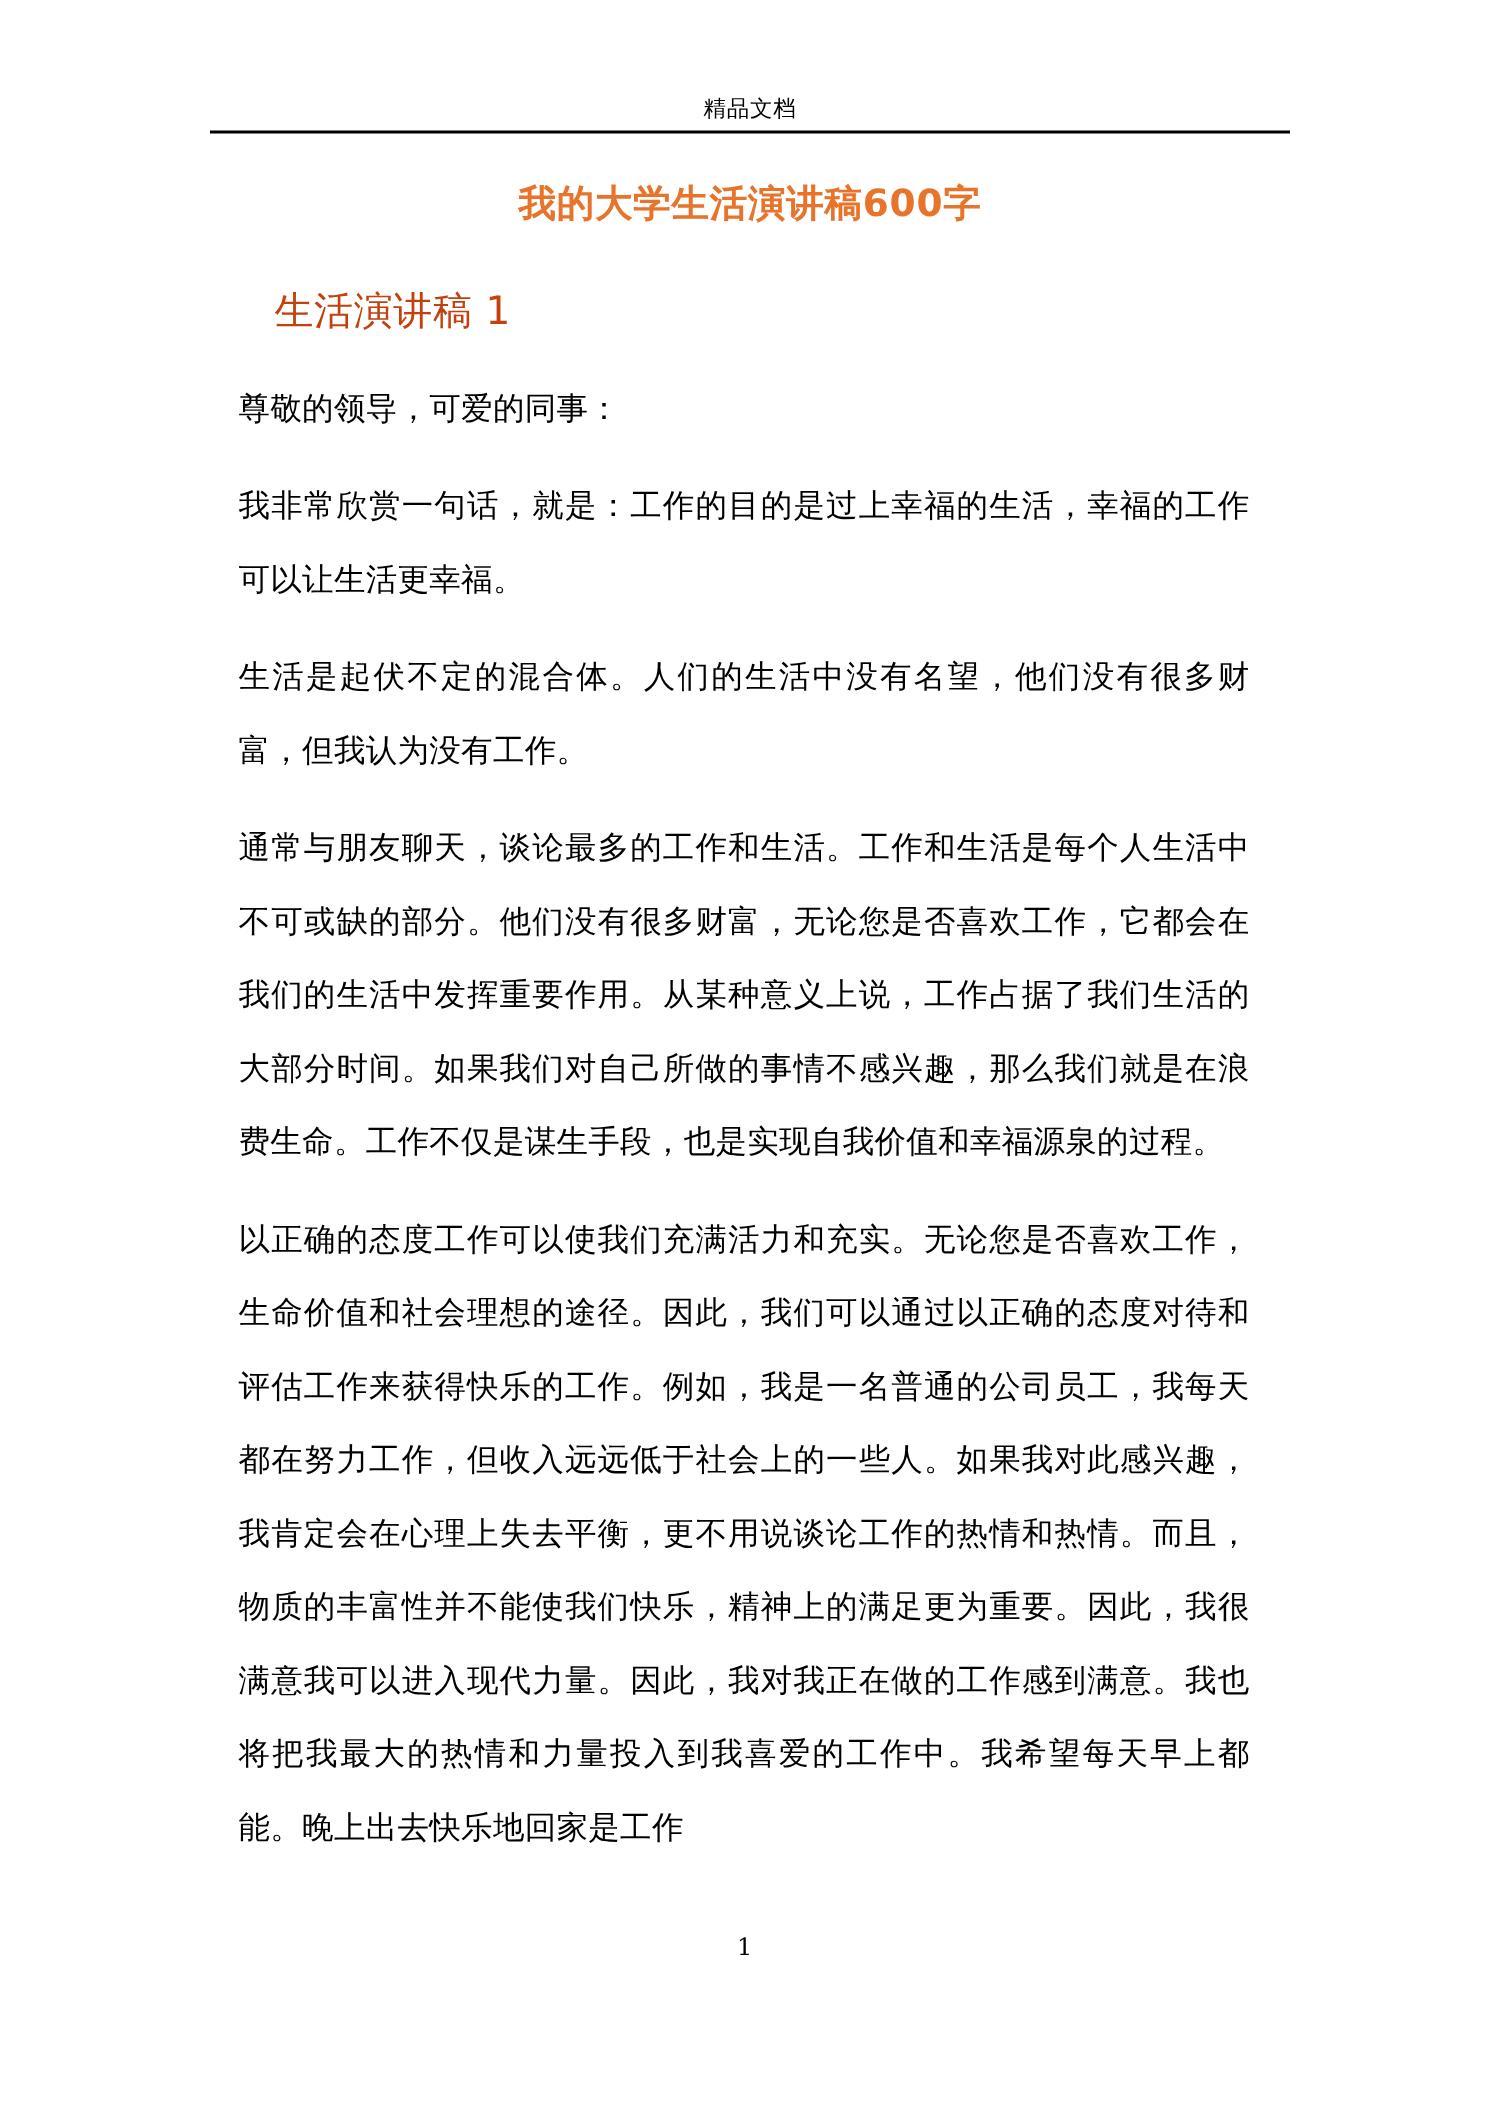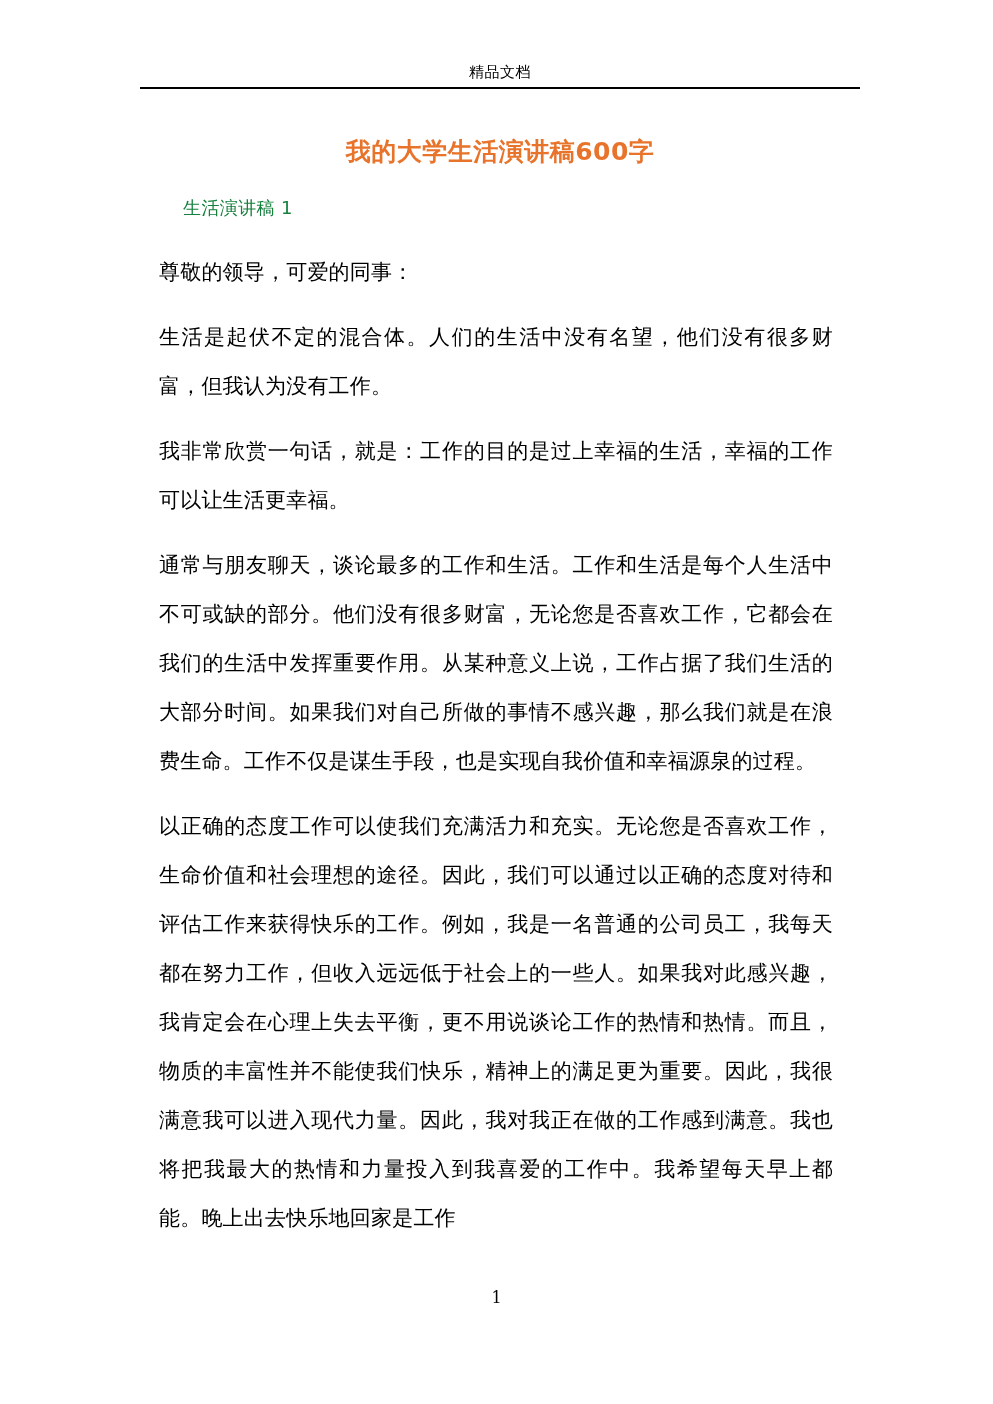--- a/index.html
+++ b/index.html
@@ -34,41 +34,41 @@
   .header-rule {
     margin-top: 5px;
     border: 0;
     border-top: 2px solid #000000;
     width: 100%;
   }
   
   .doc-title {
     position: absolute;
     left: 140px;
-    top: 132px;
+    top: 116px;
     width: 720px;
     text-align: center;
     font-size: 25px;
     font-weight: bold;
     line-height: 40px;
     color: #E8742B;
     letter-spacing: 0.5px;
     white-space: nowrap;
   }
   
   .body-zone {
     position: absolute;
     left: 143px;
     top: 184px;
     width: 706px;
   }
   .subtitle {
-    font-size: 18px;
+    font-size: 26px;
     line-height: 48px;
-    color: #15803d;
+    color: #c2410c;
     text-indent: 40px;
     letter-spacing: 0.4px;
   }
   .para {
     font-size: 21px;
     line-height: 49px;
     color: #000000;
     text-align: justify;
     text-justify: inter-ideograph;
     letter-spacing: 0.2px;
@@ -101,23 +101,23 @@
   </div>
 
   <div class="doc-title">我的大学生活演讲稿600字</div>
 
   <div class="body-zone">
 
     <div class="subtitle">生活演讲稿 1</div>
 
     <p class="para salutation">尊敬的领导，可爱的同事：</p>
 
+    <p class="para">我非常欣赏一句话，就是：工作的目的是过上幸福的生活，幸福的工作可以让生活更幸福。</p>
+
     <p class="para">生活是起伏不定的混合体。人们的生活中没有名望，他们没有很多财富，但我认为没有工作。</p>
-
-    <p class="para">我非常欣赏一句话，就是：工作的目的是过上幸福的生活，幸福的工作可以让生活更幸福。</p>
 
     <p class="para">通常与朋友聊天，谈论最多的工作和生活。工作和生活是每个人生活中不可或缺的部分。他们没有很多财富，无论您是否喜欢工作，它都会在我们的生活中发挥重要作用。从某种意义上说，工作占据了我们生活的大部分时间。如果我们对自己所做的事情不感兴趣，那么我们就是在浪费生命。工作不仅是谋生手段，也是实现自我价值和幸福源泉的过程。</p>
 
     <p class="para">以正确的态度工作可以使我们充满活力和充实。无论您是否喜欢工作，生命价值和社会理想的途径。因此，我们可以通过以正确的态度对待和评估工作来获得快乐的工作。例如，我是一名普通的公司员工，我每天都在努力工作，但收入远远低于社会上的一些人。如果我对此感兴趣，我肯定会在心理上失去平衡，更不用说谈论工作的热情和热情。而且，物质的丰富性并不能使我们快乐，精神上的满足更为重要。因此，我很满意我可以进入现代力量。因此，我对我正在做的工作感到满意。我也将把我最大的热情和力量投入到我喜爱的工作中。我希望每天早上都能。晚上出去快乐地回家是工作</p>
 
   </div>
 
   <div class="page-number">1</div>
 
 </div>

